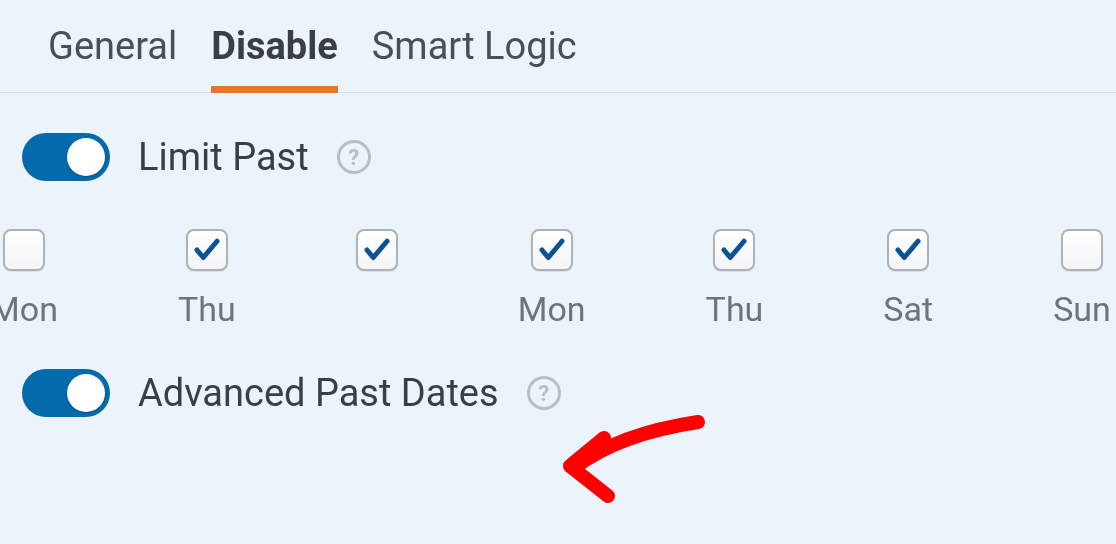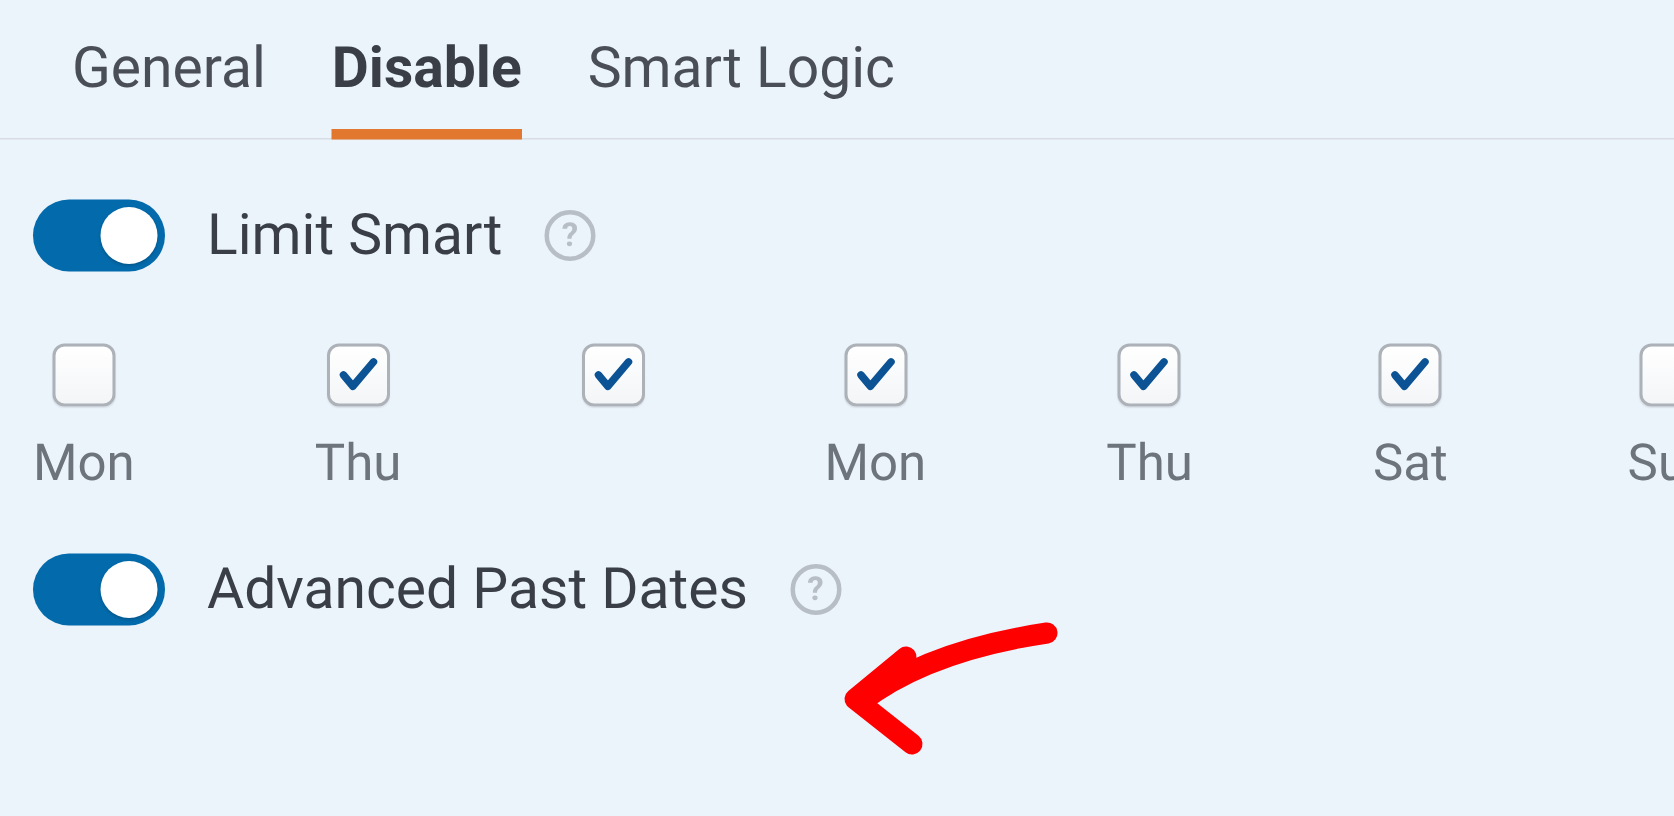--- a/index.html
+++ b/index.html
@@ -6,21 +6,21 @@
     body {
       font-family: -apple-system, BlinkMacSystemFont, "Segoe UI", Roboto, Helvetica, Arial, sans-serif;
       background: #ebf3fb;
       width: 1116px;
       height: 544px;
       overflow: hidden;
       position: relative;
     }
     .tabs {
       display: flex;
-      gap: 44px;
+      gap: 34px;
       padding: 24px 48px 0 48px;
       border-bottom: 1px solid #d8dde3;
     }
     .tab {
       font-size: 38px;
       color: #4a4f57;
       padding-bottom: 24px;
       cursor: pointer;
       position: relative;
       font-weight: 400;
@@ -71,21 +71,21 @@
       display: flex;
       align-items: center;
       justify-content: center;
       font-size: 22px;
       font-weight: 700;
       cursor: pointer;
       flex-shrink: 0;
     }
     .days {
       display: flex;
-      justify-content: flex-start;
+      justify-content: center;
       gap: 120px;
       padding: 48px 37px 0 22px;
     }
     .day {
       display: flex;
       flex-direction: column;
       align-items: center;
       gap: 18px;
     }
     .checkbox {
@@ -118,21 +118,21 @@
 <div class="tabs">
   <div class="tab">General</div>
   <div class="tab active">Disable</div>
   <div class="tab">Smart Logic</div>
 </div>
 
 <div class="row">
   <div class="toggle">
       <div class="knob"></div>
     </div>
-  <span class="label">Limit Smart</span>
+  <span class="label">Limit Past</span>
   <span class="help">?</span>
 </div>
 
 <div class="days" id="days-container">
     <div class="day">
       <div class="checkbox"></div>
       <span class="day-label">Mon</span>
     </div>
     <div class="day">
       <div class="checkbox checked">

